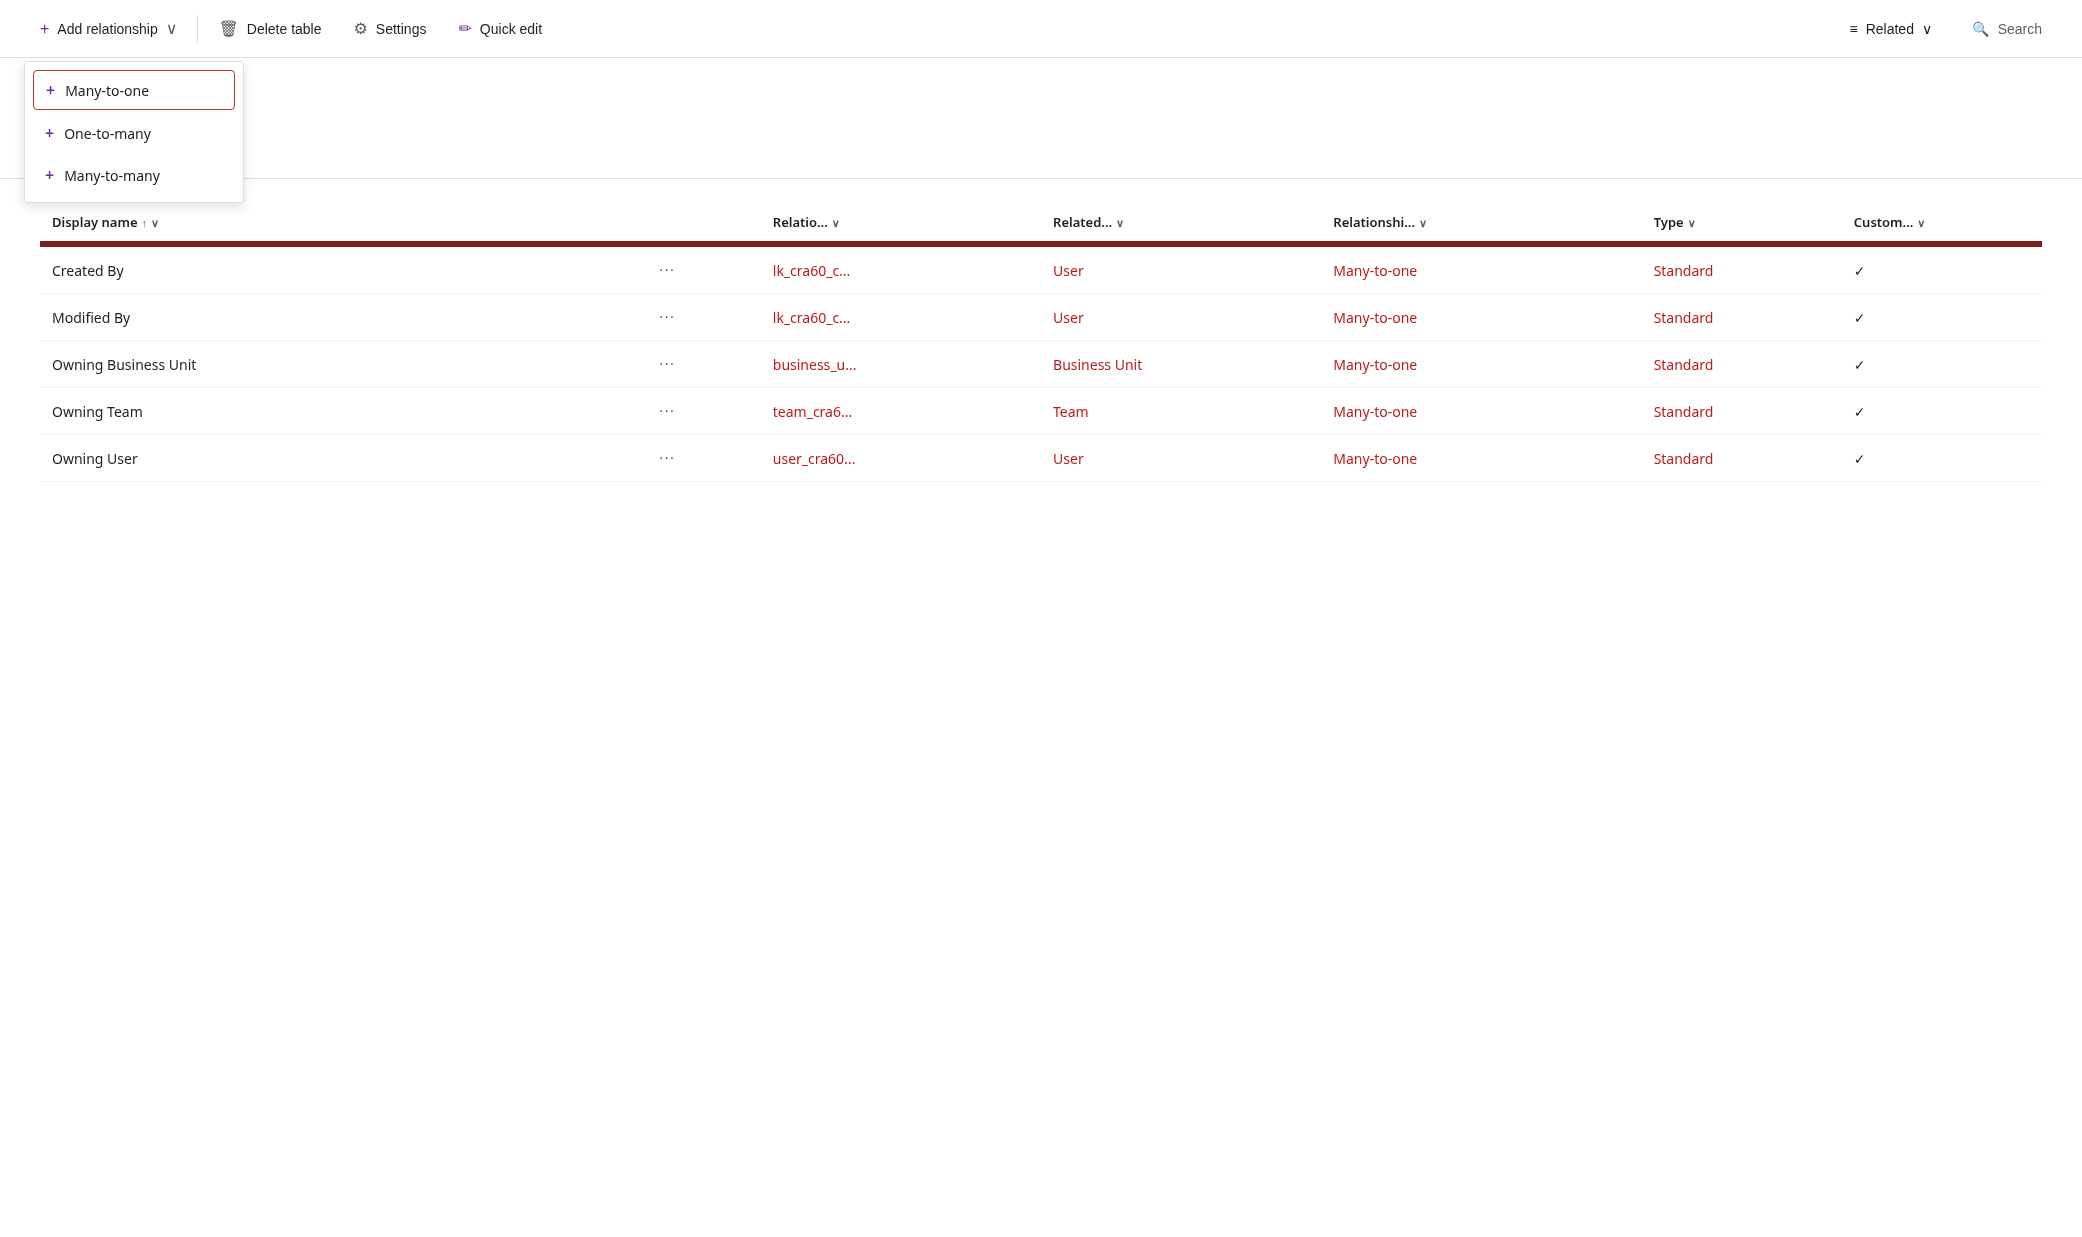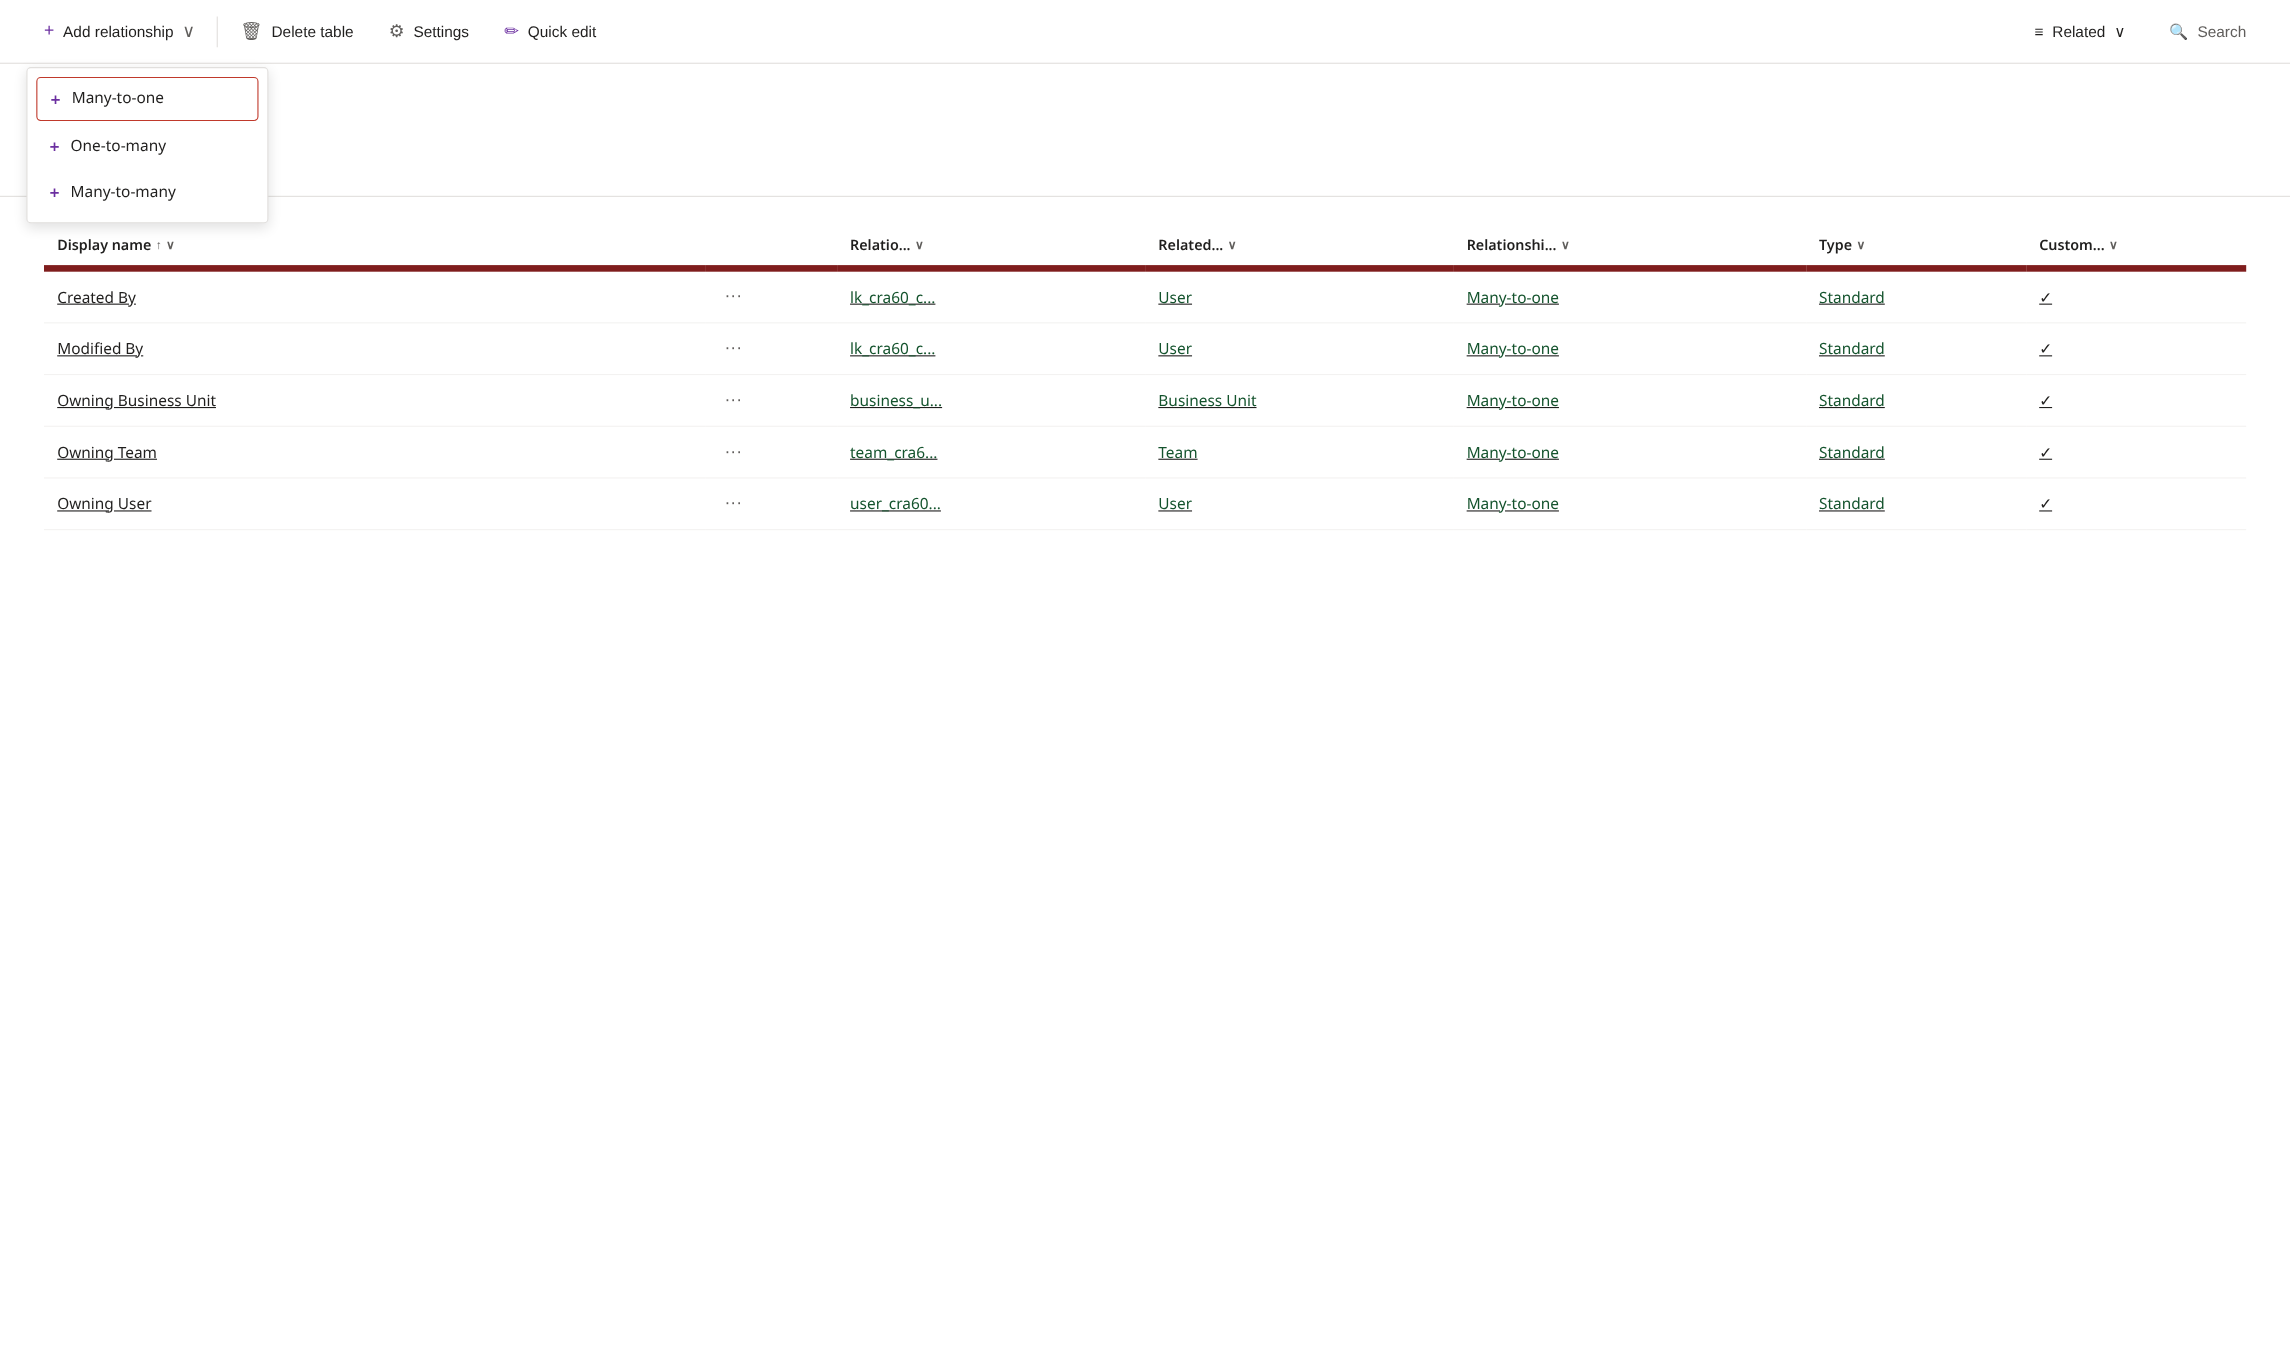--- a/index.html
+++ b/index.html
@@ -155,28 +155,27 @@
       white-space: nowrap;
     }
     .th-inner {
       display: flex;
       align-items: center;
       gap: 4px;
     }
     .sort-icons { color: #605e5c; font-size: 11px; }
     tbody tr {
       border-bottom: 1px solid #f3f2f1;
-      text-decoration: underline;
     }
     tbody tr td {
       padding: 12px 12px;
       font-size: 14px;
       color: #201f1e;
     }
-    .td-muted { color: #14532d; }
+    .td-muted { color: #b91c1c; }
     .td-checkmark { color: #201f1e; font-size: 14px; }
     .more-btn {
       background: none;
       border: none;
       cursor: pointer;
       color: #605e5c;
       font-size: 16px;
       padding: 2px 6px;
       border-radius: 3px;
     }

